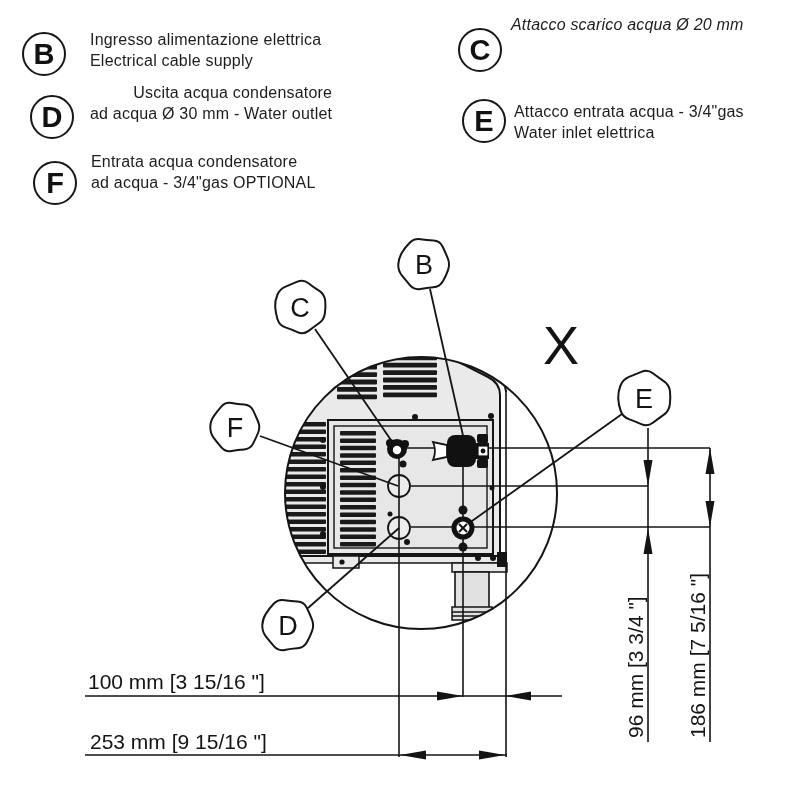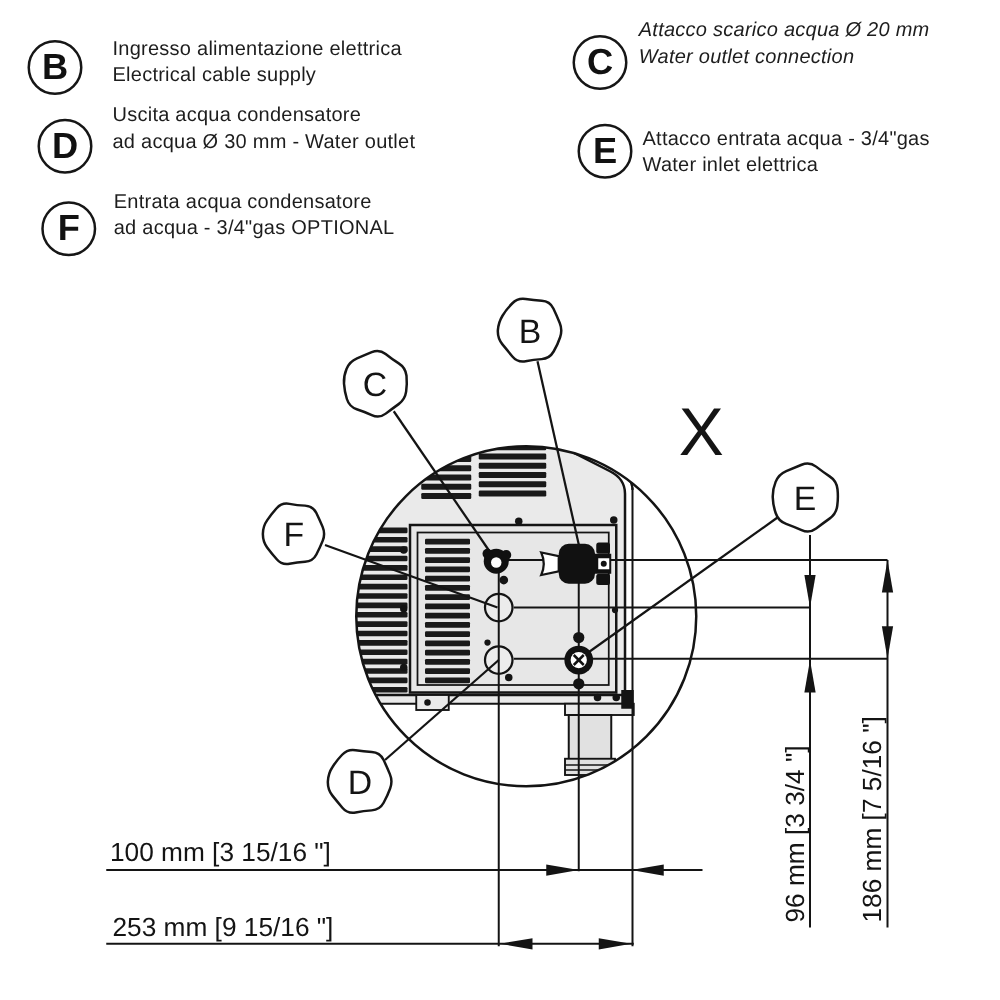--- a/index.html
+++ b/index.html
@@ -28,28 +28,27 @@
         <div>Ingresso alimentazione elettrica</div>
         <div>Electrical cable supply</div>
       </div>
     </div>
     <div>
       <div class="lg-circle" style="left:458px;top:28px;">
           <span>C</span>
         </div>
       <div class="lg-text" style="left:511px;top:14px;font-style:italic;">
         <div>Attacco scarico acqua Ø 20 mm</div>
-        <div>Water outlet connection</div>
       </div>
     </div>
     <div>
       <div class="lg-circle" style="left:30px;top:95px;">
           <span>D</span>
         </div>
-      <div class="lg-text" style="left:90px;top:82px;">
+      <div class="lg-text" style="left:90px;top:82px;text-align:right;">
         <div>Uscita acqua condensatore</div>
         <div>ad acqua Ø 30 mm - Water outlet</div>
       </div>
     </div>
     <div>
       <div class="lg-circle" style="left:462px;top:99px;">
           <span>E</span>
         </div>
       <div class="lg-text" style="left:514px;top:101px;">
         <div>Attacco entrata acqua - 3/4"gas</div>

